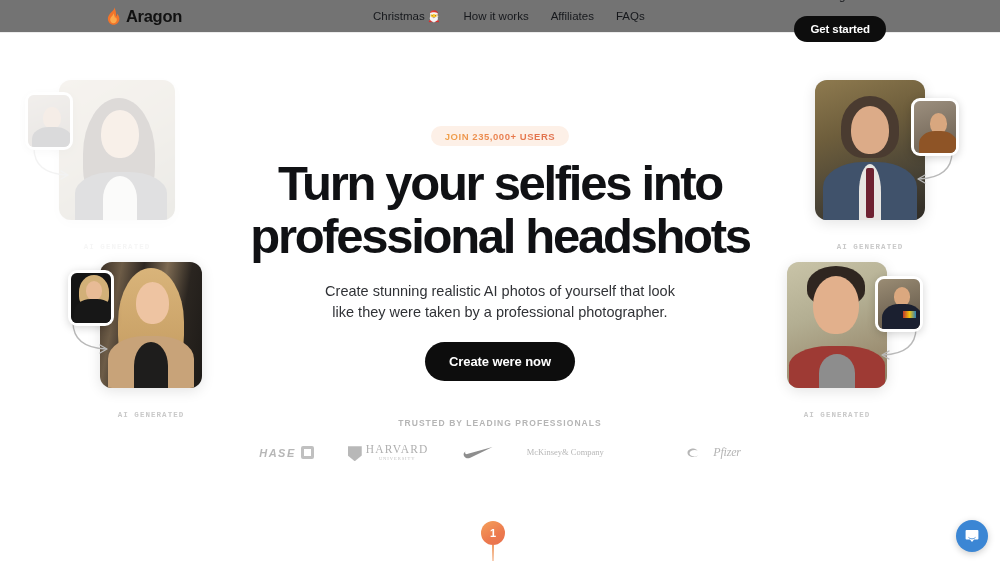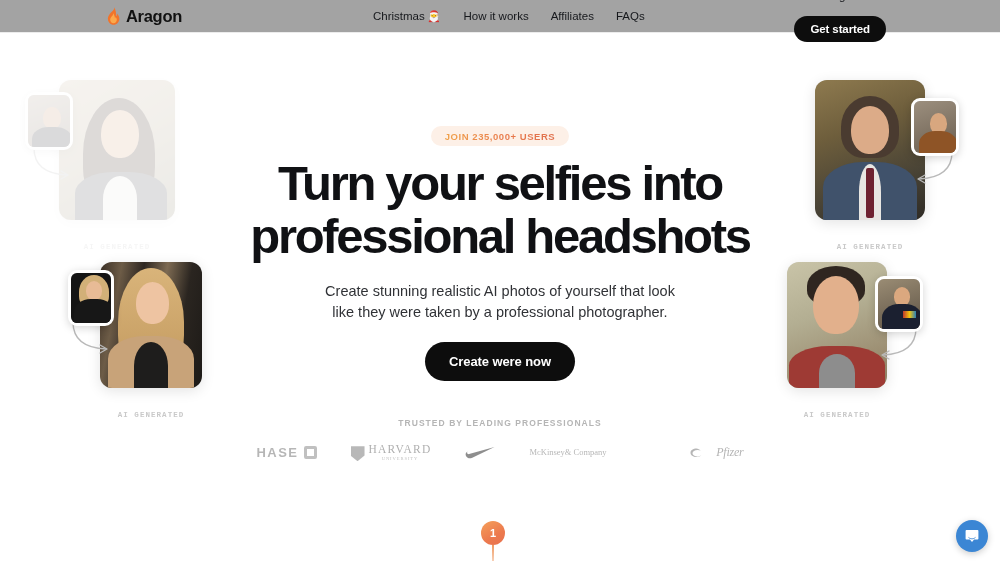--- a/index.html
+++ b/index.html
@@ -7,21 +7,21 @@
     width:1000px; height:561px;
     background:#ffffff;
     font-family:"Liberation Sans", sans-serif;
     overflow:hidden;
   }
   .page { position:relative; width:1000px; height:561px; background:#fff; }
 
   
   .header {
     position:absolute; top:0; left:0; width:1000px; height:33px;
-    background:#a3a3a3; border-bottom:1px solid #ececec;
+    background:#737373; border-bottom:1px solid #ececec;
     display:flex; align-items:center; z-index:40;
   }
   .brand { position:absolute; left:106px; display:flex; align-items:center; gap:5px; }
   .flame { width:15px; height:18px; display:block; }
   .brand-name { font-size:16.5px; font-weight:700; color:#111; letter-spacing:-0.3px; }
 
   .nav { position:absolute; left:373px; display:flex; align-items:center; gap:22px; }
   .nav-item {
     font-size:11.5px; color:#16181c; font-weight:500; white-space:nowrap;
     display:flex; align-items:center; gap:3px; cursor:pointer;
@@ -71,22 +71,22 @@
     margin-top:37px; font-size:8.5px; letter-spacing:1.05px;
     color:#b5b5b5; font-weight:600;
   }
   .logos {
     margin-top:16px; display:flex; align-items:center; justify-content:center;
     gap:34px; opacity:.62;
   }
   .logo { display:flex; align-items:center; justify-content:center; filter:grayscale(1); }
 
   
-  .lg-chase { font-size:13px; font-weight:600; letter-spacing:1.5px; color:#8b8b8b;
-              display:flex; align-items:center; gap:5px; }
+  .lg-chase { font-size:11px; font-weight:600; letter-spacing:1.5px; color:#8b8b8b;
+              display:flex; align-items:center; gap:5px;font-style:italic; }
   .chase-mark { width:13px; height:13px; border:3px solid #9a9a9a; border-radius:2px;
                 position:relative; }
   .chase-mark::after { content:""; position:absolute; inset:1.5px; background:#fff; }
   
   .lg-harvard { display:flex; align-items:flex-end; gap:4px; }
   .harvard-shield { width:14px; height:15px; background:#8e8e8e;
       clip-path:polygon(0 0,100% 0,100% 62%,50% 100%,0 62%); }
   .harvard-txt { line-height:1; }
   .harvard-txt .hv1 { font-family:"Liberation Serif", serif; font-size:11.5px; letter-spacing:1.2px; color:#7d7d7d; display:block; }
   .harvard-txt .hv2 { font-family:"Liberation Serif", serif; font-size:4.6px; letter-spacing:.9px; color:#9c9c9c; display:block; text-align:center; margin-top:1px; }

